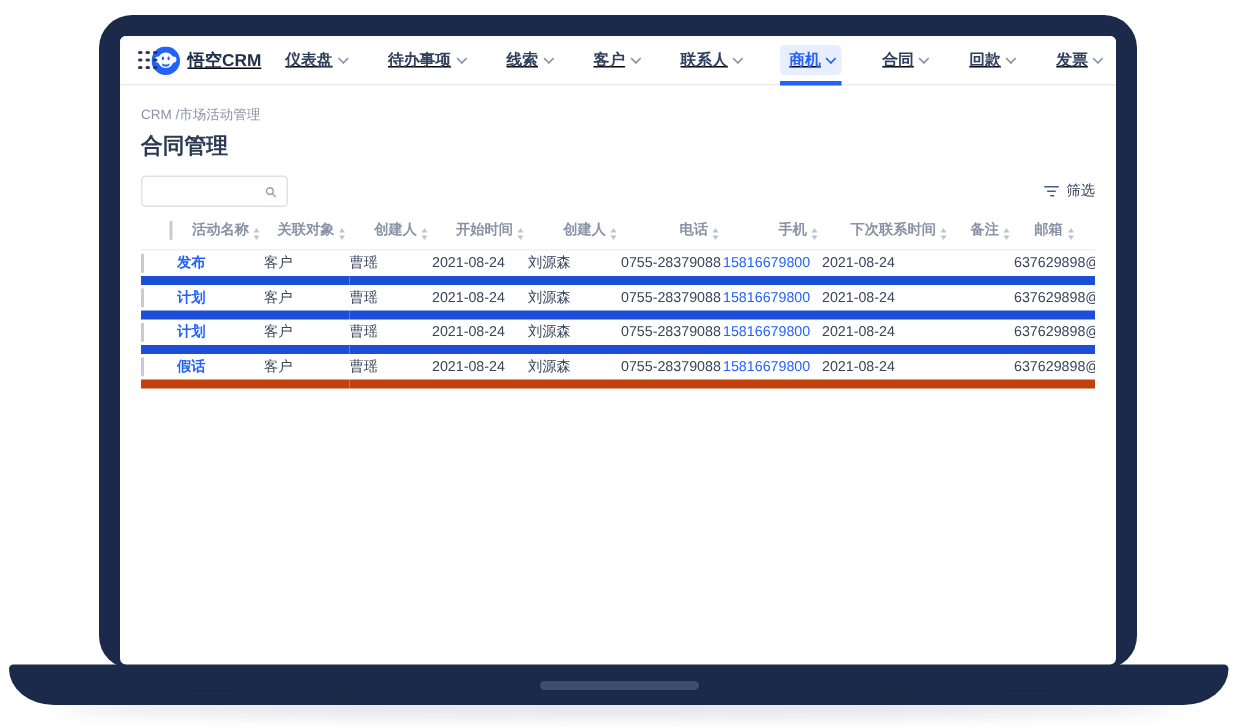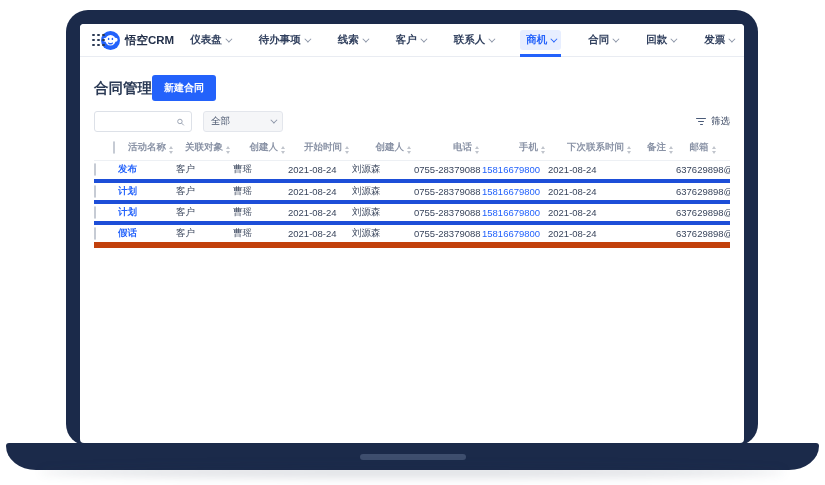--- a/index.html
+++ b/index.html
@@ -14,21 +14,21 @@
     background:#fff; border-radius:4px; overflow:hidden; }
   .base { position:absolute; left:6px; top:443px; width:813px; height:27px;
     background:#1b2a4a; border-radius:3px 3px 30px 30px / 3px 3px 24px 24px; }
   .notch { position:absolute; left:50%; transform:translateX(-50%); top:454px;
     width:106px; height:6px; border-radius:3px; background:#3e4e6e; }
   .floor-shadow { position:absolute; left:40px; top:466px; width:745px; height:12px;
     background:rgba(30,40,70,.14); border-radius:50%; filter:blur(5px); }
 
   
   .topbar { height:33px; display:flex; align-items:center; padding:0 12px;
-    border-bottom:1px solid #e9ecf2; background:#fff; }
+    border-bottom:1px solid #e9ecf2; background:#fff;text-decoration:underline; }
   .grid-icon { width:13px; height:13px; position:relative; margin-right:9px; }
   .grid-icon i { position:absolute; left:0; top:0; width:2.6px; height:2.6px;
     background:#2b3a55; border-radius:50%;
     box-shadow:5px 0 0 #2b3a55,10px 0 0 #2b3a55,0 5px 0 #2b3a55,5px 5px 0 #2b3a55,
       10px 5px 0 #2b3a55,0 10px 0 #2b3a55,5px 10px 0 #2b3a55,10px 10px 0 #2b3a55; }
   .logo { width:19px; height:19px; margin-right:5px; flex:none; }
   .brand { font-size:11.5px; font-weight:bold; color:#23304a; margin-right:14px; white-space:nowrap; }
   .nav { display:flex; align-items:flex-start; gap:25px; }
   .nav-item { position:relative; display:flex; align-items:center; gap:3px;
     font-size:10.5px; font-weight:600; color:#31405e; cursor:pointer; white-space:nowrap;
@@ -64,21 +64,21 @@
   .filter-icon { display:flex; flex-direction:column; align-items:center; gap:1.6px; }
   .filter-icon i { display:block; height:1.4px; background:#4a5b78; border-radius:1px; }
   .filter-icon i:nth-child(1){ width:10px; } .filter-icon i:nth-child(2){ width:6.5px; }
   .filter-icon i:nth-child(3){ width:3px; }
 
   
   table { width:100%; border-collapse:collapse; margin-top:9px; table-layout:fixed; }
   th { font-size:9.5px; font-weight:600; color:#8a93a6; text-align:right;
     padding:0 3px 6px 0; white-space:nowrap; overflow:hidden; border-bottom:1px solid #edf0f4; }
   td { font-size:9.5px; color:#39455c; height:20px; padding:2px 3px 2px 0;
-    border-bottom:4px solid #1d4ed8; white-space:nowrap; overflow:hidden; }
+    border-bottom:6px solid #1d4ed8; white-space:nowrap; overflow:hidden; }
   tr:last-child td { border-bottom:6px solid #c2410c;margin-left:28px; }
   .cb { width:10px; height:10px; border:1px solid #c6cbd4; border-radius:2px;
     background:#fff; cursor:pointer; }
   .link { color:#2362fb; cursor:pointer; }
   td.name-cell { font-weight:600; }
   th.email, td.email { text-align:center; padding-right:1px; }
   .sort { display:inline-flex; flex-direction:column; gap:1.5px; margin-left:3px;
     vertical-align:1px; }
   .sort i { width:0; height:0; border-left:2.6px solid transparent; border-right:2.6px solid transparent; }
   .sort .up { border-bottom:3px solid #c0c4cc; }
@@ -155,37 +155,33 @@
             <span>产品</span>
             <span class="caret"></span>
           </div>
       </div>
 
       <button class="create-btn">创建</button>
 
     </div>
 
     <div class="content">
+      <div class="breadcrumb">CRM /市场活动管理</div>
 
       <div class="page-head">
         <div class="page-title">合同管理</div>
-        <button class="new-btn">新建合同</button>
       </div>
 
       <div class="toolbar">
         <div class="list-search">
           <input type="text" style="">
           <svg width="10" height="10" viewBox="0 0 24 24" fill="none" stroke="#9aa3b2" stroke-width="2.6">
               <circle cx="10.5" cy="10.5" r="6"></circle>
               <path d="M15 15l6 6"></path>
             </svg>
-        </div>
-        <div class="select">
-          <span>全部</span>
-          <span class="caret"></span>
         </div>
         <div class="filter">
           <span class="filter-icon">
               <i></i>
               <i></i>
               <i></i>
             </span>
           <span>筛选</span>
         </div>
       </div>

